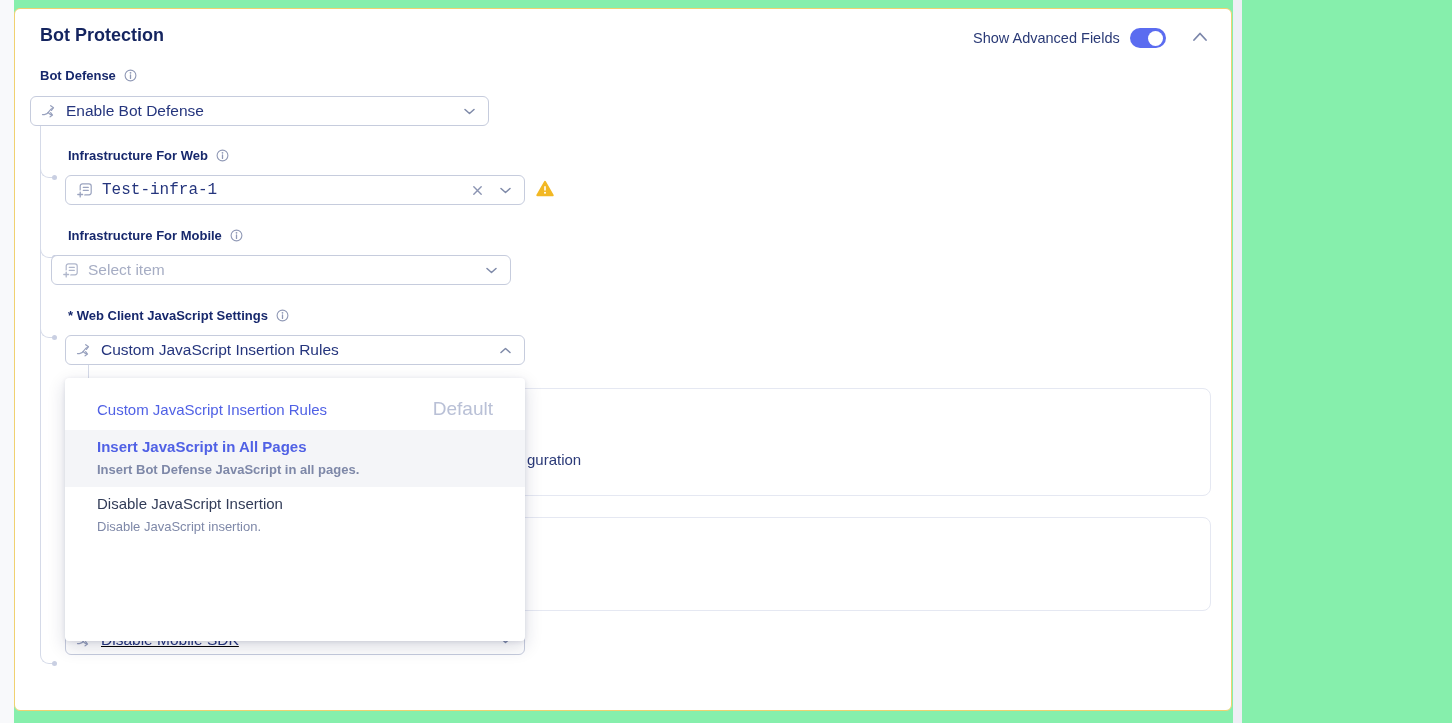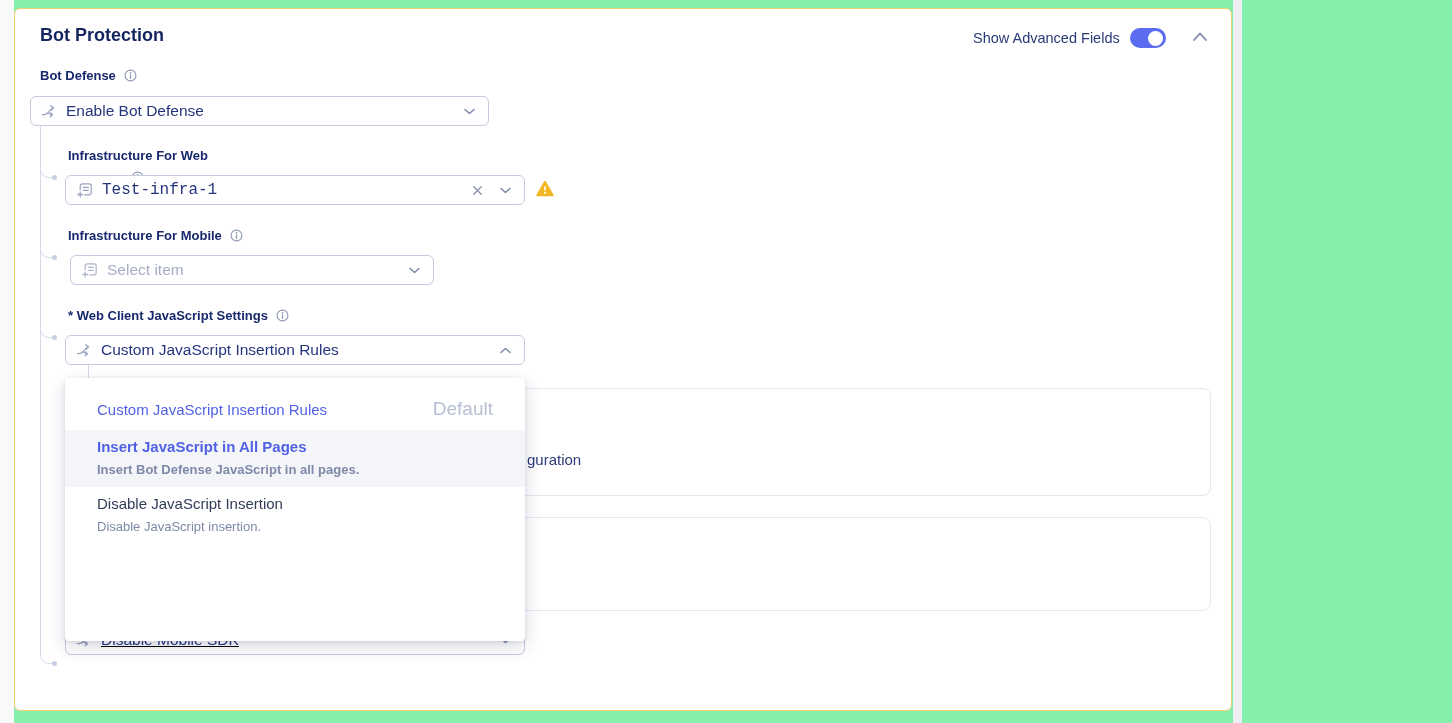--- a/index.html
+++ b/index.html
@@ -105,21 +105,21 @@
         </svg>
     </span>
     <span class="value">Enable Bot Defense</span>
     <span class="iconbox">
       <svg width="11" height="7" viewBox="0 0 11 7">
           <polyline points="1,1.5 5.5,5.5 10,1.5" fill="none" stroke="#7E89A8" stroke-width="1.5" stroke-linecap="round" stroke-linejoin="round"></polyline>
         </svg>
     </span>
   </div>
 
-  <div class="flabel" style="left:68px;top:148px;flex-direction:column;">
+  <div class="flabel" style="left:68px;top:148px;">
     <span>Infrastructure For Web</span>
     <span class="iconbox">
       <svg width="13" height="13" viewBox="0 0 13 13">
           <circle cx="6.5" cy="6.5" r="5.4" fill="none" stroke="#9099B6" stroke-width="1.1"></circle>
           <line x1="6.5" y1="5.9" x2="6.5" y2="9.4" stroke="#9099B6" stroke-width="1.3" stroke-linecap="round"></line>
           <circle cx="6.5" cy="3.8" r="0.9" fill="#9099B6"></circle>
         </svg>
     </span>
   </div>
   <div class="select" style="left:65px;top:175px;width:460px;">
@@ -155,21 +155,21 @@
   <div class="flabel" style="left:68px;top:228px;">
     <span>Infrastructure For Mobile</span>
     <span class="iconbox">
       <svg width="13" height="13" viewBox="0 0 13 13">
           <circle cx="6.5" cy="6.5" r="5.4" fill="none" stroke="#9099B6" stroke-width="1.1"></circle>
           <line x1="6.5" y1="5.9" x2="6.5" y2="9.4" stroke="#9099B6" stroke-width="1.3" stroke-linecap="round"></line>
           <circle cx="6.5" cy="3.8" r="0.9" fill="#9099B6"></circle>
         </svg>
     </span>
   </div>
-  <div class="select" style="left:70px;top:255px;width:364px;">
+  <div class="select" style="left:51px;top:255px;width:460px;">
     <span class="iconbox">
       <svg width="17" height="17" viewBox="0 0 17 17">
           <rect x="4.2" y="1.8" width="11" height="11" rx="2.2" fill="none" stroke="#AFB6CB" stroke-width="1.2"></rect>
           <path d="M7.3 5.4 h5" stroke="#AFB6CB" stroke-width="1.2" stroke-linecap="round"></path>
           <path d="M7.3 8.4 h5" stroke="#AFB6CB" stroke-width="1.2" stroke-linecap="round"></path>
           <path d="M4.2 9.9 v5.2 M1.6 12.5 h5.2" stroke="#ffffff" stroke-width="3.4" stroke-linecap="round"></path>
           <path d="M4.2 10.1 v4.8 M1.8 12.5 h4.8" stroke="#AFB6CB" stroke-width="1.3" stroke-linecap="round"></path>
         </svg>
     </span>
     <span class="value ph">Select item</span>

